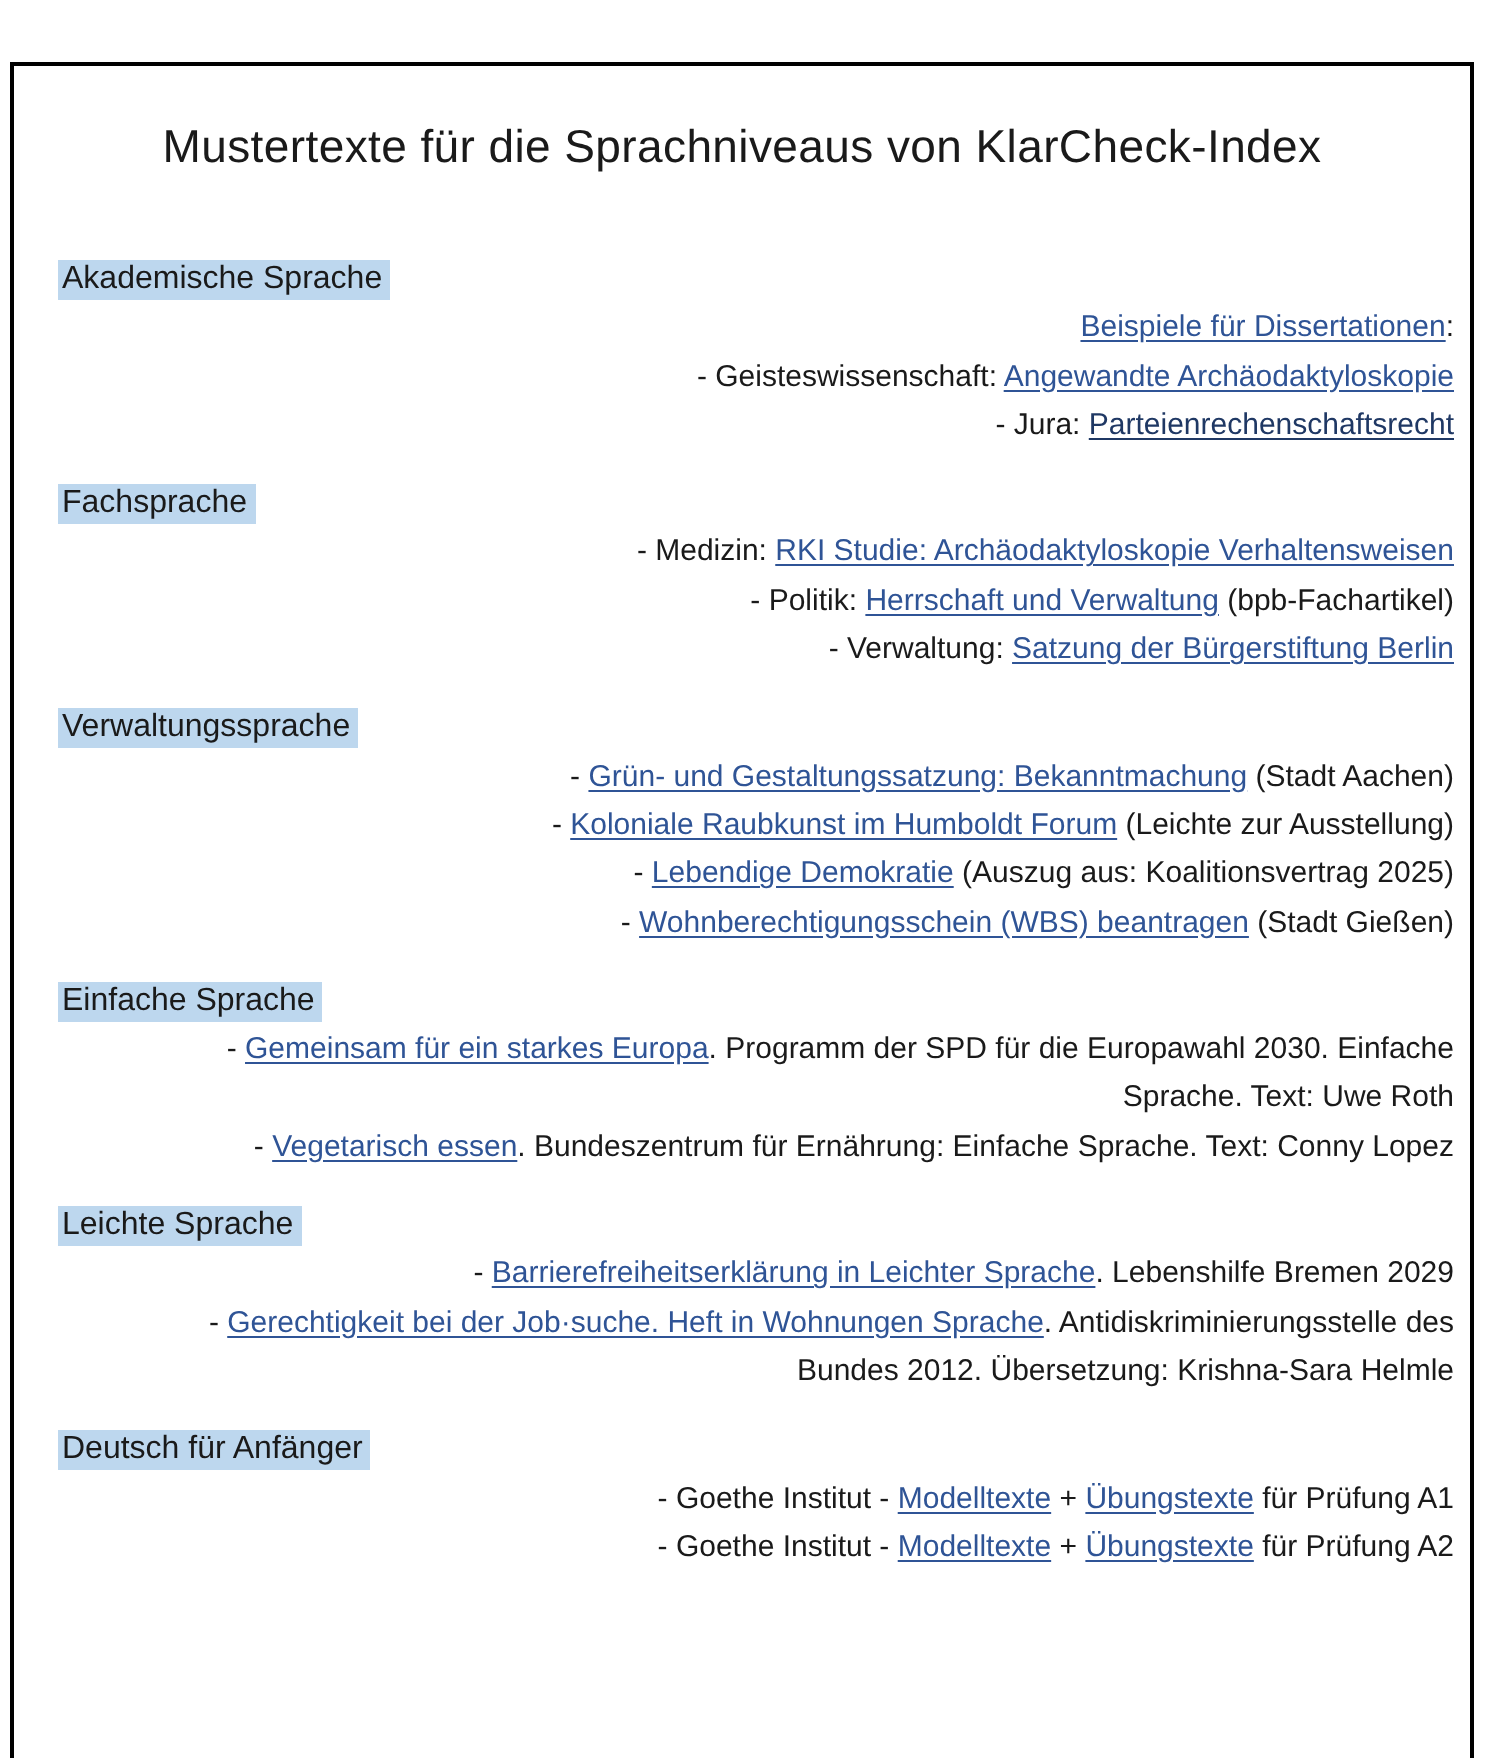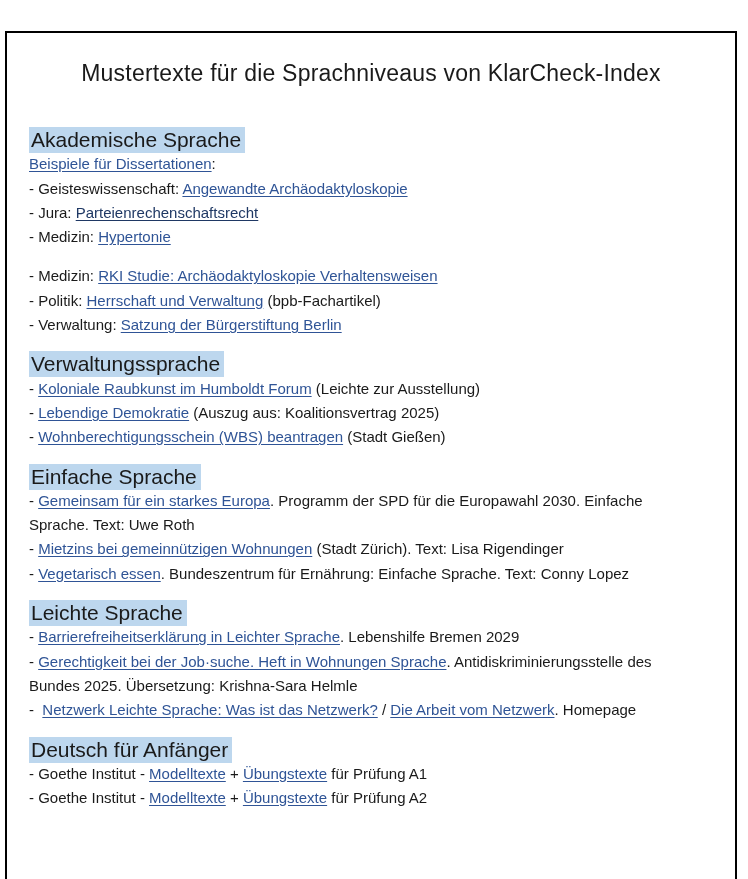--- a/index.html
+++ b/index.html
@@ -32,34 +32,35 @@
     color: var(--text, #1a1a1a);
     letter-spacing: 0.2px;
   }
   .sections {
     margin: 41px 8px 0 22px;
   }
   .section {
     margin-bottom: 15px;
   }
   .heading-line {
-    font-size: 21px;
+    font-size: 16px;
     line-height: 24.3px;
     color: var(--text, #1a1a1a);
     white-space: nowrap;
   }
   .hl {
     background: var(--hl, #BDD7EE);
     padding: 1px 4px 2px 2px;
   }
   .line {
     font-size: 15px;
     line-height: 24.3px;
     color: var(--text, #1a1a1a);
     white-space: nowrap;
+    text-align: right;
   }
   .link {
     color: var(--link, #2F5496);
     text-decoration: underline;
     text-underline-offset: 2px;
     cursor: pointer;
   }
   .link.dark {
     color: var(--linkdark, #1F3864);
   }
@@ -68,46 +69,45 @@
 <body>
 
 <div class="frame">
   <h1 class="title">Mustertexte für die Sprachniveaus von KlarCheck-Index</h1>
   <div class="sections" id="sections">
       <section class="section">
         <div class="heading-line"><span class="hl">Akademische Sprache</span></div>
         <div class="line"><span class="link">Beispiele für Dissertationen</span><span>:</span></div>
         <div class="line"><span>- Geisteswissenschaft: </span><span class="link">Angewandte Archäodaktyloskopie</span></div>
         <div class="line"><span>- Jura: </span><span class="link dark">Parteienrechenschaftsrecht</span></div>
-        <div class="line"><span>- Medizin: </span><span class="link">Hypertonie</span></div>
       </section>
       <section class="section">
+        <div class="heading-line"><span class="hl">Fachsprache</span></div>
         <div class="line"><span>- Medizin: </span><span class="link">RKI Studie: Archäodaktyloskopie Verhaltensweisen</span></div>
         <div class="line"><span>- Politik: </span><span class="link">Herrschaft und Verwaltung</span><span> (bpb-Fachartikel)</span></div>
         <div class="line"><span>- Verwaltung: </span><span class="link">Satzung der Bürgerstiftung Berlin</span></div>
       </section>
       <section class="section">
         <div class="heading-line"><span class="hl">Verwaltungssprache</span></div>
+        <div class="line"><span>- </span><span class="link">Grün- und Gestaltungssatzung: Bekanntmachung</span><span> (Stadt Aachen)</span></div>
         <div class="line"><span>- </span><span class="link">Koloniale Raubkunst im Humboldt Forum</span><span> (Leichte zur Ausstellung)</span></div>
         <div class="line"><span>- </span><span class="link">Lebendige Demokratie</span><span> (Auszug aus: Koalitionsvertrag 2025)</span></div>
         <div class="line"><span>- </span><span class="link">Wohnberechtigungsschein (WBS) beantragen</span><span> (Stadt Gießen)</span></div>
       </section>
       <section class="section">
         <div class="heading-line"><span class="hl">Einfache Sprache</span></div>
         <div class="line"><span>- </span><span class="link">Gemeinsam für ein starkes Europa</span><span>. Programm der SPD für die Europawahl 2030. Einfache</span></div>
         <div class="line"><span>Sprache. Text: Uwe Roth</span></div>
-        <div class="line"><span>- </span><span class="link">Mietzins bei gemeinnützigen Wohnungen</span><span> (Stadt Zürich). Text: Lisa Rigendinger</span></div>
         <div class="line"><span>- </span><span class="link">Vegetarisch essen</span><span>. Bundeszentrum für Ernährung: Einfache Sprache. Text: Conny Lopez</span></div>
       </section>
       <section class="section">
         <div class="heading-line"><span class="hl">Leichte Sprache</span></div>
         <div class="line"><span>- </span><span class="link">Barrierefreiheitserklärung in Leichter Sprache</span><span>. Lebenshilfe Bremen 2029</span></div>
         <div class="line"><span>- </span><span class="link">Gerechtigkeit bei der Job·suche. Heft in Wohnungen Sprache</span><span>. Antidiskriminierungsstelle des</span></div>
-        <div class="line"><span>Bundes 2025. Übersetzung: Krishna-Sara Helmle</span></div>
-        <div class="line"><span>-&nbsp; </span><span class="link">Netzwerk Leichte Sprache: Was ist das Netzwerk?</span><span> / </span><span class="link">Die Arbeit vom Netzwerk</span><span>. Homepage</span></div>
+        <div class="line"><span>Bundes 2012. Übersetzung: Krishna-Sara Helmle</span></div>
       </section>
       <section class="section">
         <div class="heading-line"><span class="hl">Deutsch für Anfänger</span></div>
         <div class="line"><span>- Goethe Institut - </span><span class="link">Modelltexte</span><span> + </span><span class="link">Übungstexte</span><span> für Prüfung A1</span></div>
         <div class="line"><span>- Goethe Institut - </span><span class="link">Modelltexte</span><span> + </span><span class="link">Übungstexte</span><span> für Prüfung A2</span></div>
       </section>
     </div>
 </div>
 
 </body></html>

